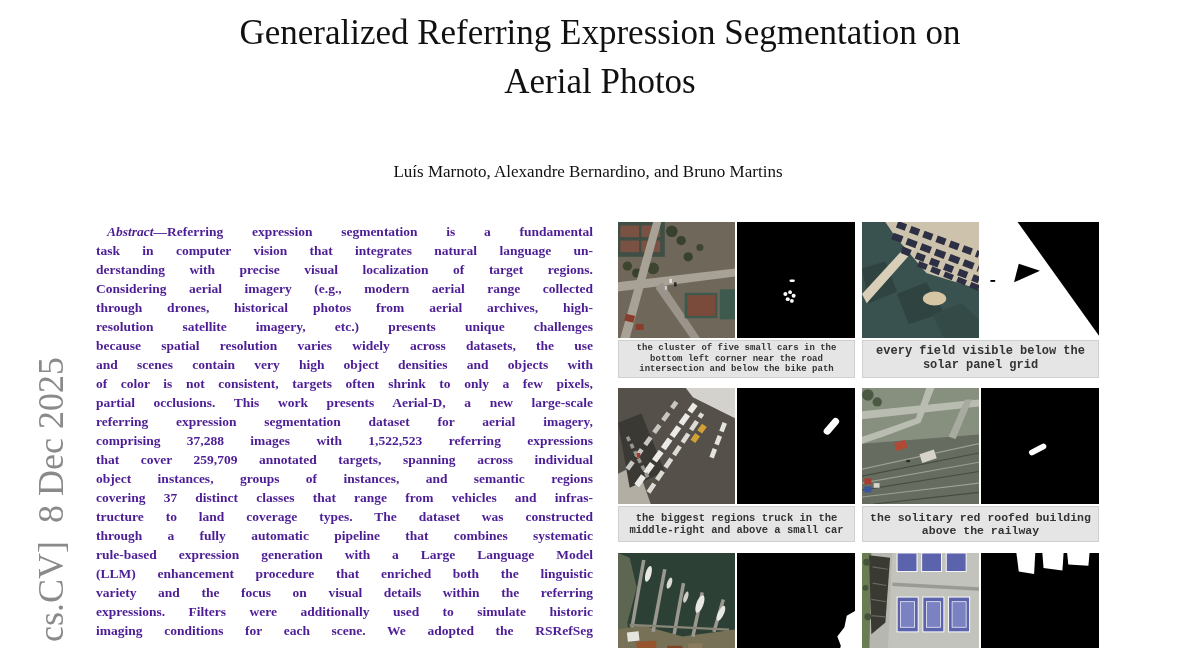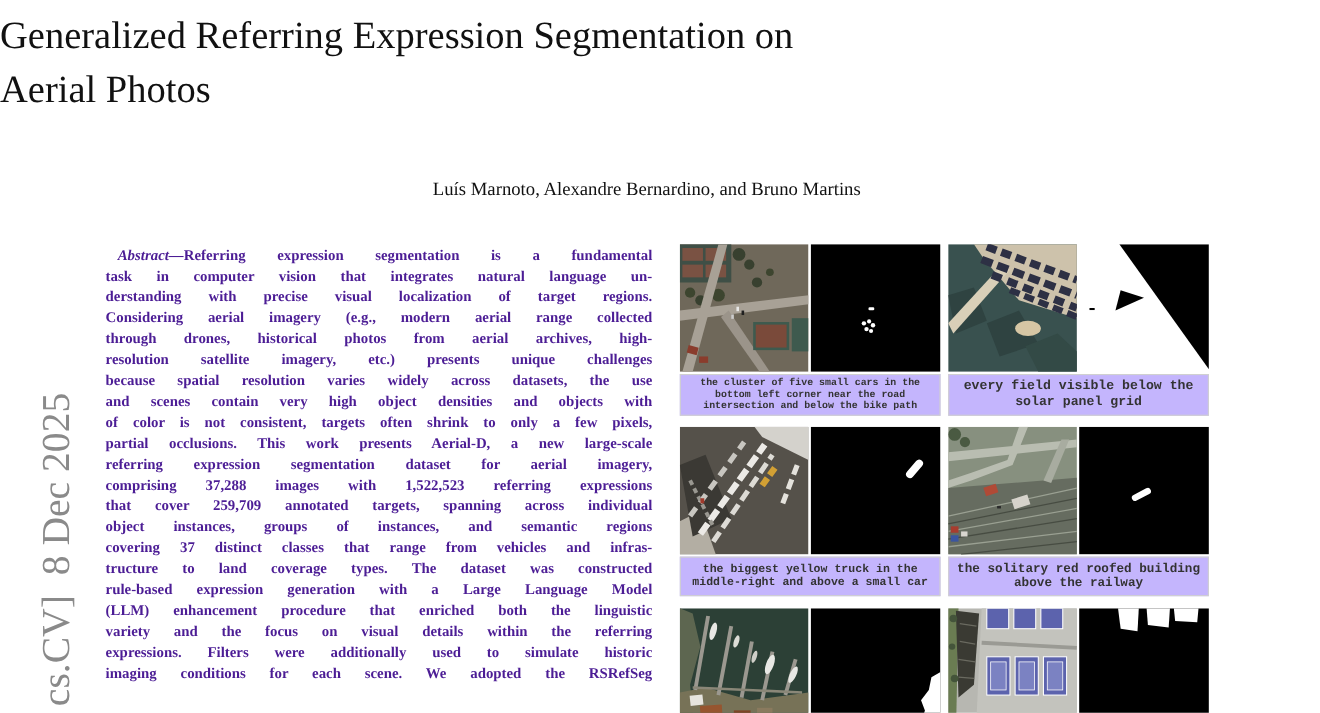--- a/index.html
+++ b/index.html
@@ -12,21 +12,21 @@
   
   .arxiv-banner{
     position:absolute;left:30px;top:642px;
     transform:rotate(-90deg);transform-origin:0 0;
     font-size:36px;color:#8a8a8a;white-space:pre;
     font-family:"Liberation Serif","DejaVu Serif",serif;
   }
   
   .title{
     position:absolute;left:0;top:8px;width:1200px;
-    text-align:left;font-size:35px;line-height:49px;color:#111;
+    text-align:center;font-size:35px;line-height:49px;color:#111;
   }
   .authors{
     position:absolute;left:0;top:116px;width:1176px;
     text-align:center;font-size:17px;color:#111;margin-top:46px;
   }
   
   .abstract{
     position:absolute;left:96px;top:222px;width:497px;
     font-size:13.5px;line-height:19px;font-weight:bold;color:#4c1d95;
   }
@@ -35,21 +35,21 @@
     white-space:normal;height:19px;overflow:visible;
   }
   .abs-line.first{text-indent:11px;}
   .abs-label{font-style:italic;}
   
   .panel{position:absolute;width:237px;}
   .photo{position:absolute;left:0;top:0;width:117px;height:116px;display:block;}
   .mask{position:absolute;left:119px;top:0;width:118px;height:116px;display:block;}
   .caption{
     position:absolute;left:0;top:118px;width:227px;padding:0 4px;
-    border:1px solid #d0d0d0;background:#c4b5fd;
+    border:1px solid #d0d0d0;background:#e5e5e5;
     font-family:"Liberation Mono","DejaVu Sans Mono",monospace;
     font-weight:bold;color:#333;text-align:center;
     display:flex;align-items:center;justify-content:center;
     line-height:1.16;
   }
 </style>
 </head>
 <body>
 
 <div class="page">
@@ -74,20 +74,21 @@
         <div class="abs-line">because spatial resolution varies widely across datasets, the use</div>
         <div class="abs-line">and scenes contain very high object densities and objects with</div>
         <div class="abs-line">of color is not consistent, targets often shrink to only a few pixels,</div>
         <div class="abs-line">partial occlusions. This work presents Aerial-D, a new large-scale</div>
         <div class="abs-line">referring expression segmentation dataset for aerial imagery,</div>
         <div class="abs-line">comprising 37,288 images with 1,522,523 referring expressions</div>
         <div class="abs-line">that cover 259,709 annotated targets, spanning across individual</div>
         <div class="abs-line">object instances, groups of instances, and semantic regions</div>
         <div class="abs-line">covering 37 distinct classes that range from vehicles and infras-</div>
         <div class="abs-line">tructure to land coverage types. The dataset was constructed</div>
+        <div class="abs-line">through a fully automatic pipeline that combines systematic</div>
         <div class="abs-line">rule-based expression generation with a Large Language Model</div>
         <div class="abs-line">(LLM) enhancement procedure that enriched both the linguistic</div>
         <div class="abs-line">variety and the focus on visual details within the referring</div>
         <div class="abs-line">expressions. Filters were additionally used to simulate historic</div>
         <div class="abs-line">imaging conditions for each scene. We adopted the RSRefSeg</div>
       </div>
   </div>
 
   <div class="panel" style="left:618px;top:222px">
     <svg class="photo" viewBox="0 0 100 100" preserveAspectRatio="none">
@@ -162,21 +163,21 @@
       <line x1="8" y1="70" x2="50" y2="12" stroke="#c8c6c0" stroke-width="4" stroke-dasharray="8 5"></line>
       <line x1="80" y1="60" x2="92" y2="28" stroke="#e4e2dc" stroke-width="4" stroke-dasharray="8 4"></line>
       <line x1="64" y1="46" x2="74" y2="32" stroke="#d2a034" stroke-width="5" stroke-dasharray="7 3"></line>
       <line x1="8" y1="42" x2="26" y2="78" stroke="#9a9891" stroke-width="3" stroke-dasharray="4 3"></line>
       <rect x="16" y="56" width="3" height="4" fill="#a03a2c"></rect>
     </svg>
     <svg class="mask" viewBox="0 0 100 100" preserveAspectRatio="none">
       <rect x="0" y="0" width="100" height="100" fill="#000000"></rect>
       <rect x="71.5" y="30" width="17" height="6" rx="3" fill="#ffffff" transform="rotate(-50 80 33)"></rect>
     </svg>
-    <div class="caption" style="height:34px;font-size:10.5px">the biggest yellow truck in the middle-right and above a small car</div>
+    <div class="caption" style="height:34px;font-size:10.5px">the biggest regions truck in the middle-right and above a small car</div>
   </div>
 
   <div class="panel" style="left:862px;top:388px">
     <svg class="photo" viewBox="0 0 100 100" preserveAspectRatio="none">
       <rect x="0" y="0" width="100" height="100" fill="#87907f"></rect>
       <polygon points="0,48 100,40 100,100 0,100" fill="#666c60"></polygon>
       <polygon points="0,20 100,10 100,16 0,27" fill="#b9bdb1"></polygon>
       <polygon points="55,0 62,0 50,30 18,42 0,48 0,42 18,36 46,26" fill="#b9bdb1"></polygon>
       <polygon points="88,10 94,10 80,44 74,42" fill="#a8aca0"></polygon>
       <circle cx="5" cy="6" r="5" fill="#4a5a42"></circle>

